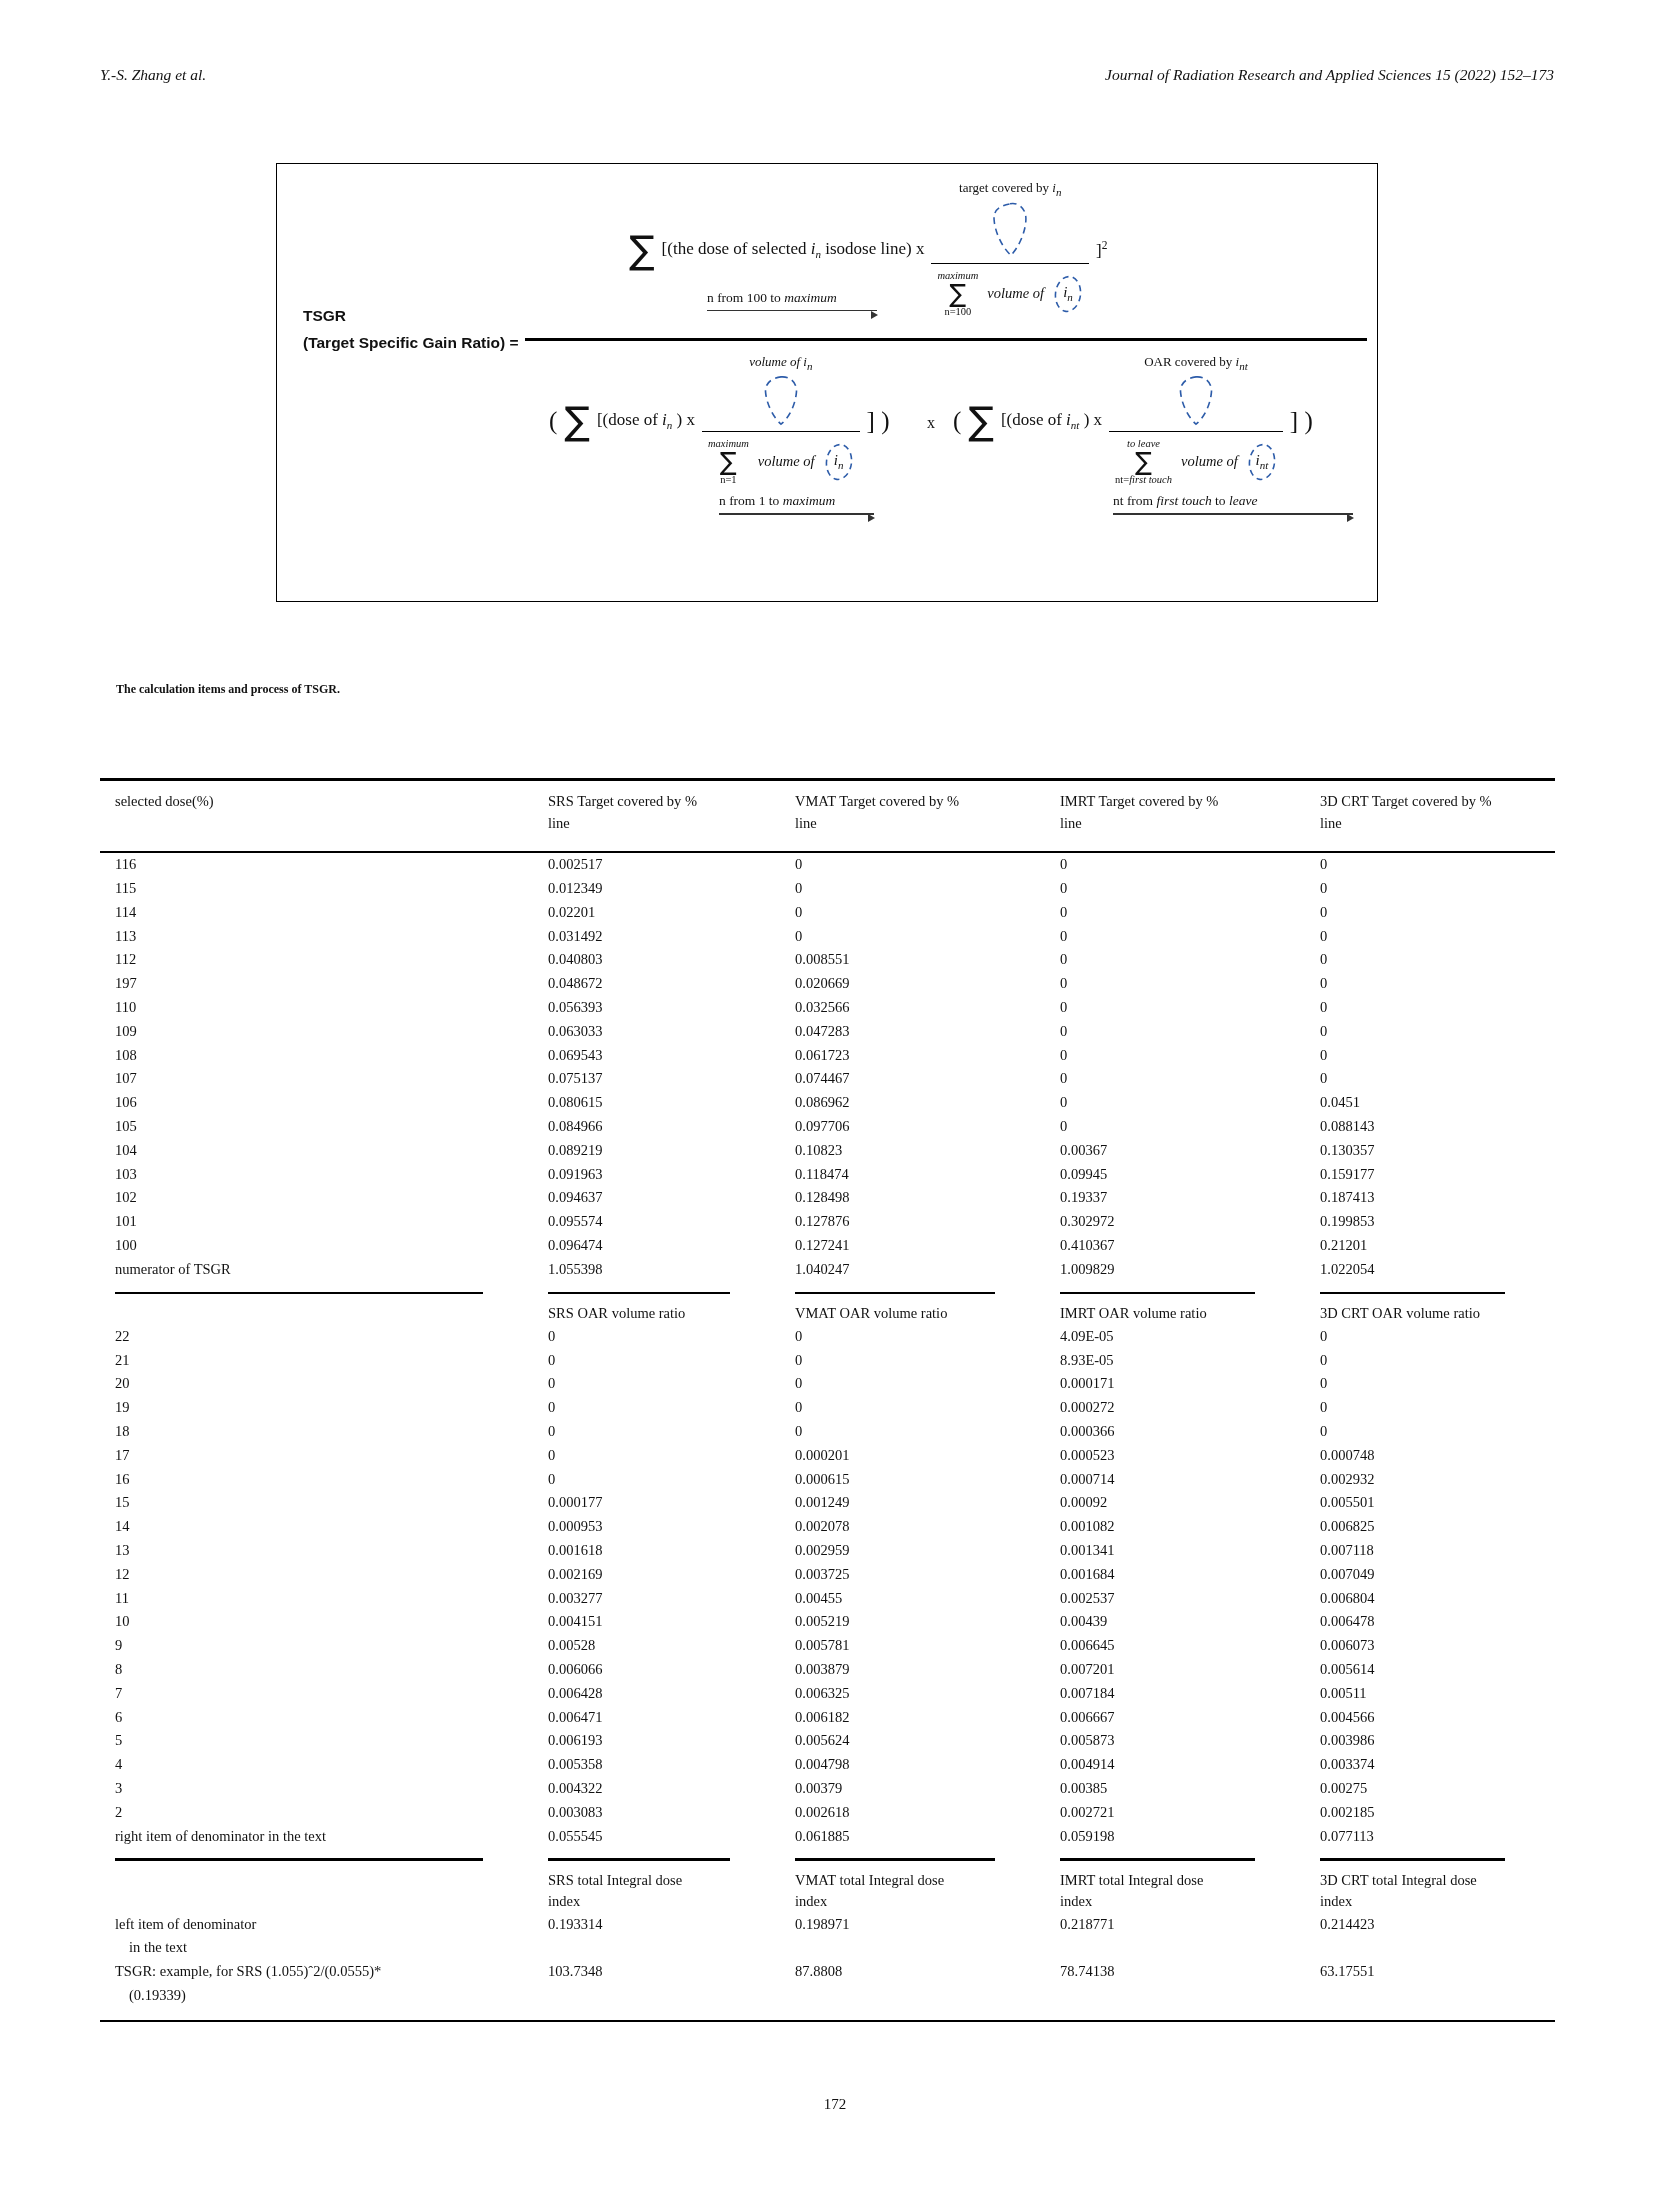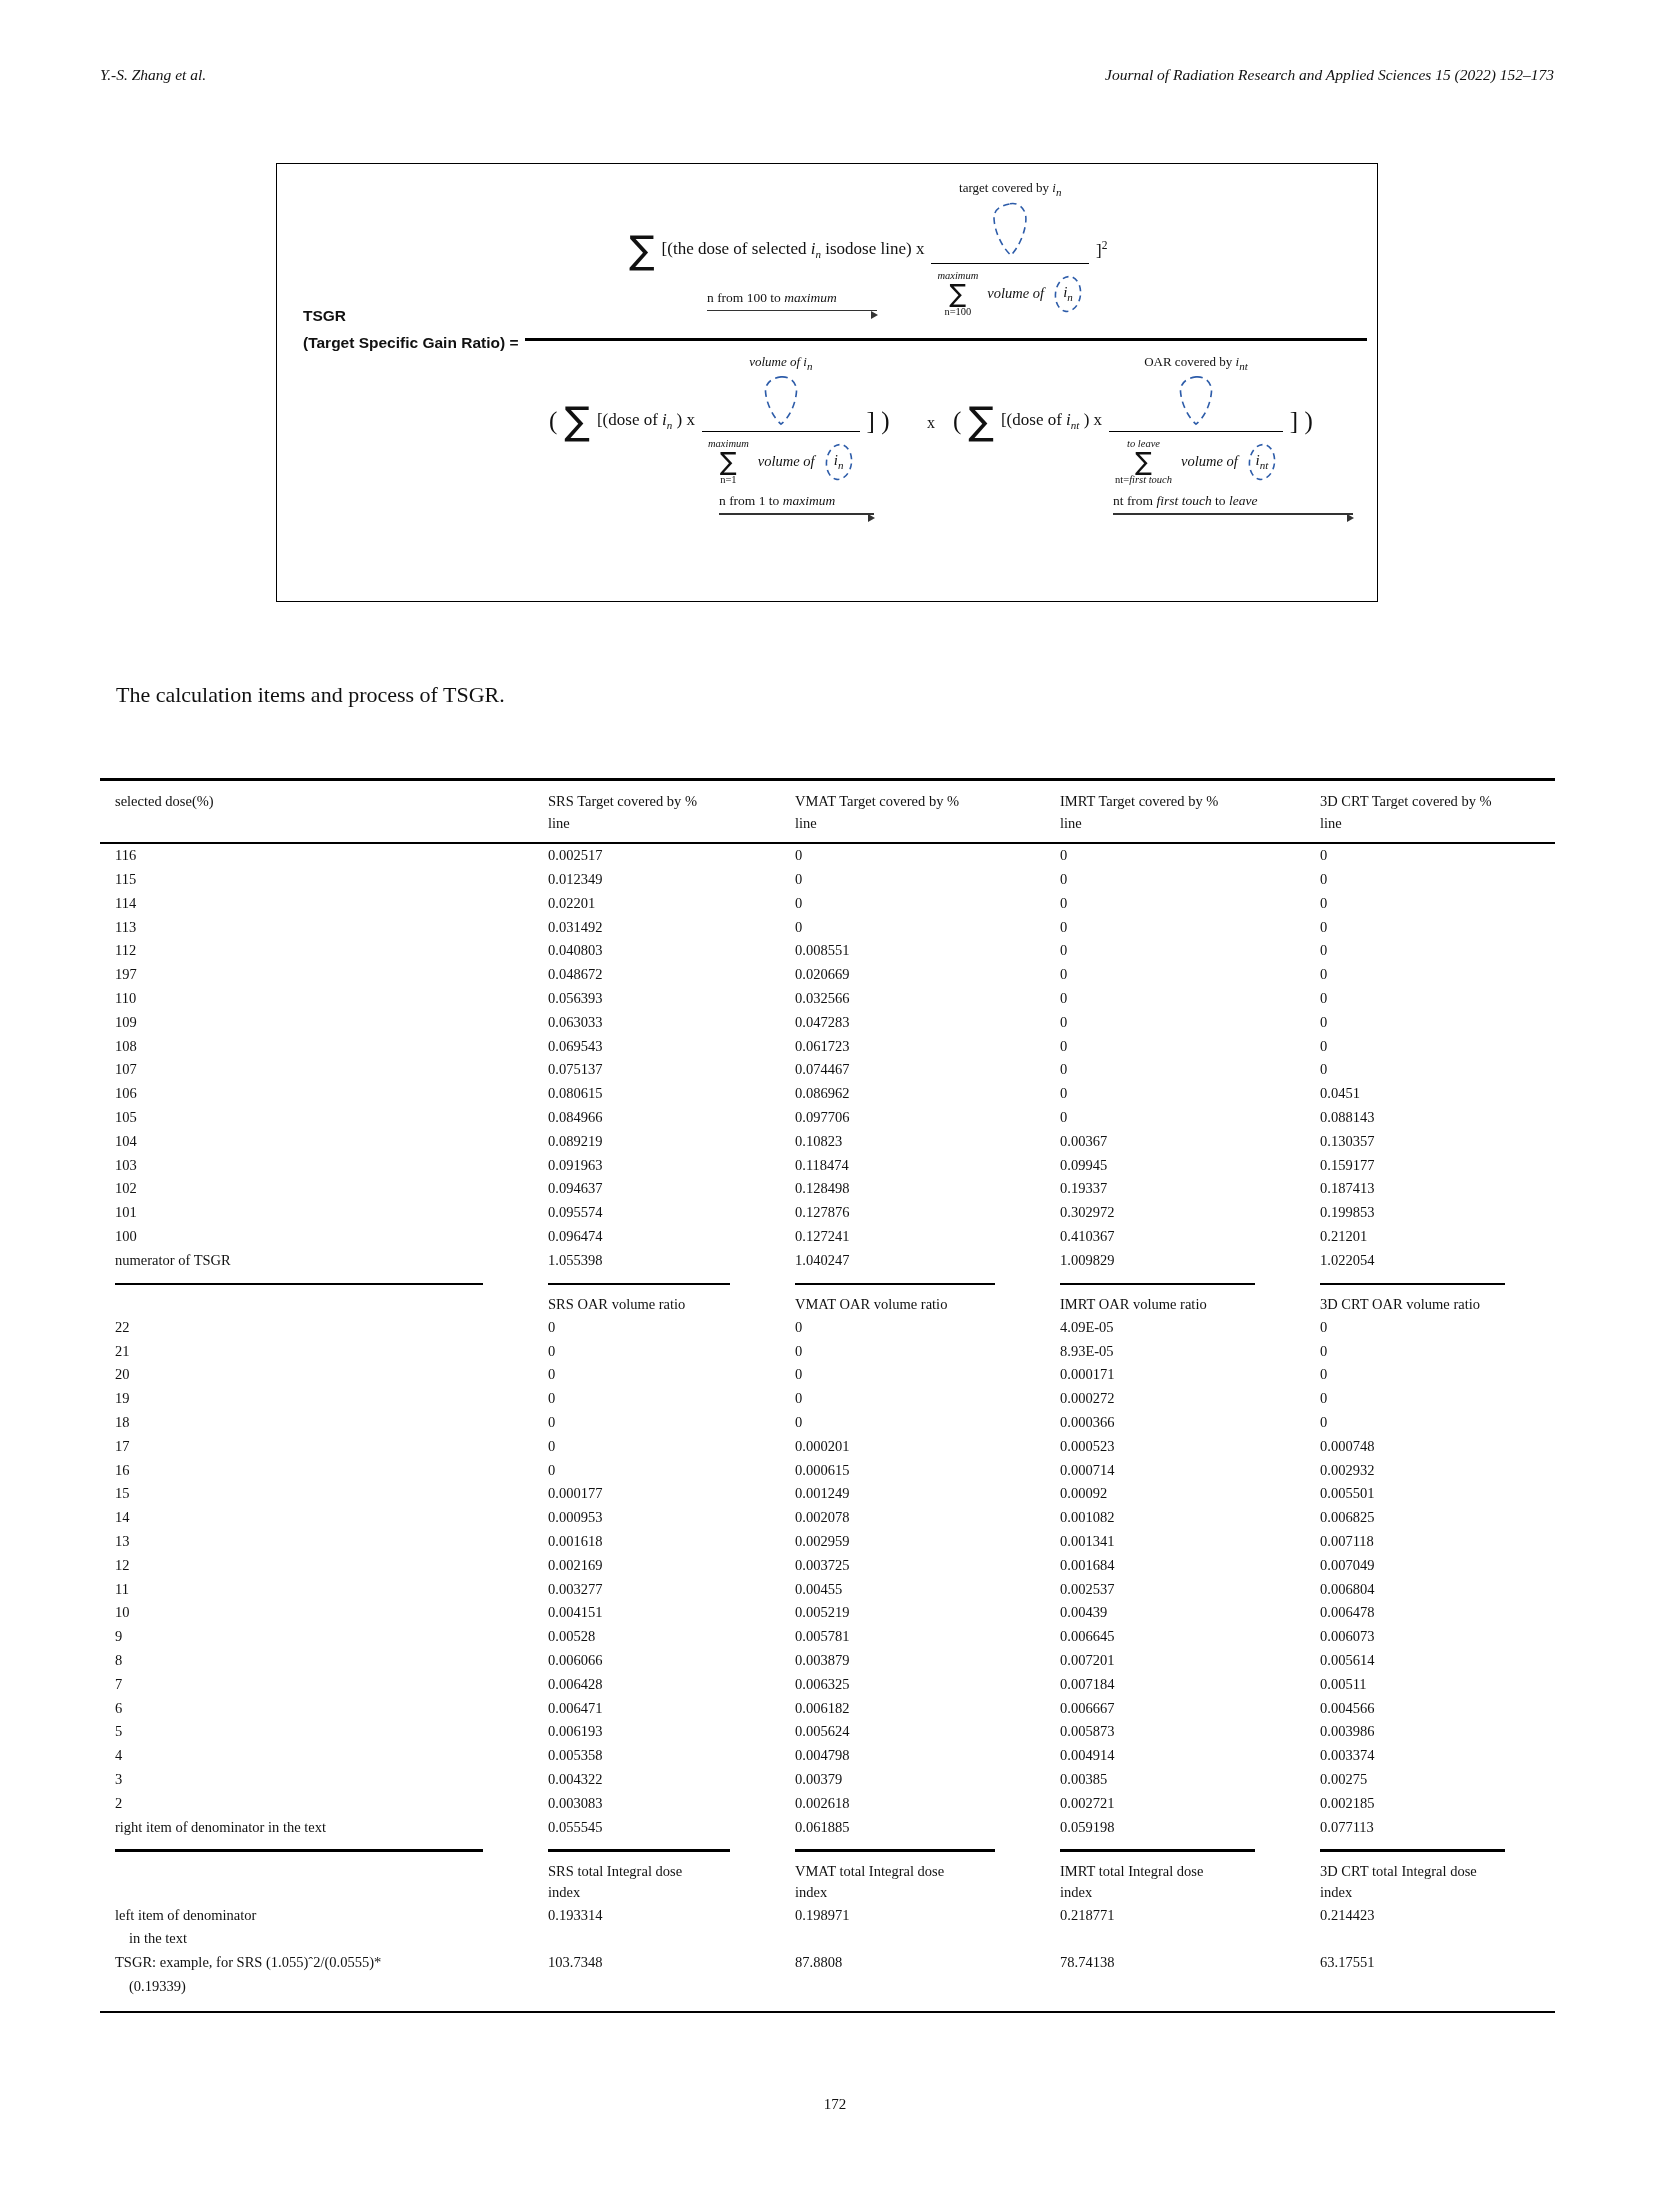--- a/index.html
+++ b/index.html
@@ -42,31 +42,31 @@
   .denl{left:272px;top:190px;}
   .denr{left:676px;top:190px;}
   .mulx{position:absolute;left:650px;top:250px;font-size:16px;}
   .rnote{font-size:13.5px;white-space:nowrap;}
   .arrow{position:relative;height:10px;margin-top:2px;}
   .arrow .shaft{display:block;height:1.4px;background:#333;margin-top:4px;}
   .arrow:after{content:"";position:absolute;right:-1px;top:0.8px;
                border-left:7px solid #333;border-top:4px solid transparent;border-bottom:4px solid transparent;}
 
   
-  .caption{position:absolute;left:116px;top:682px;font-size:22px;}
+  .caption{position:absolute;left:116px;top:682px;font-size:12px;font-weight:bold;}
 
   
   .tblwrap{position:absolute;left:100px;top:778px;width:1455px;}
   .rule{height:2.6px;background:#000;}
   table.grid{table-layout:fixed;width:1455px;border-collapse:collapse;font-size:14.5px;}
   table.grid col.c1{width:433px;} table.grid col.c2{width:247px;}
   table.grid col.c3{width:265px;} table.grid col.c4{width:260px;} table.grid col.c5{width:250px;}
   table.grid th, table.grid td{font-weight:normal;text-align:left;vertical-align:top;
       padding:0 12px 0 15px;line-height:23.8px;}
-  thead.h1 th{padding-top:9px;padding-bottom:8px;line-height:22px;}
+  thead.h1 th{padding-top:9px;padding-bottom:17px;line-height:22px;}
   .seg{height:2.3px;background:#000;width:calc(100% - 38px);margin:10px 0 9px 0;}
   thead.hs th{padding-top:0;padding-bottom:1px;line-height:21px;}
   td .ind{padding-left:14px;}
 
   .pageno{position:absolute;top:2096px;left:16px;right:0;text-align:center;font-size:15px;}
 </style>
 </head>
 <body>
 
 <div class="page">

